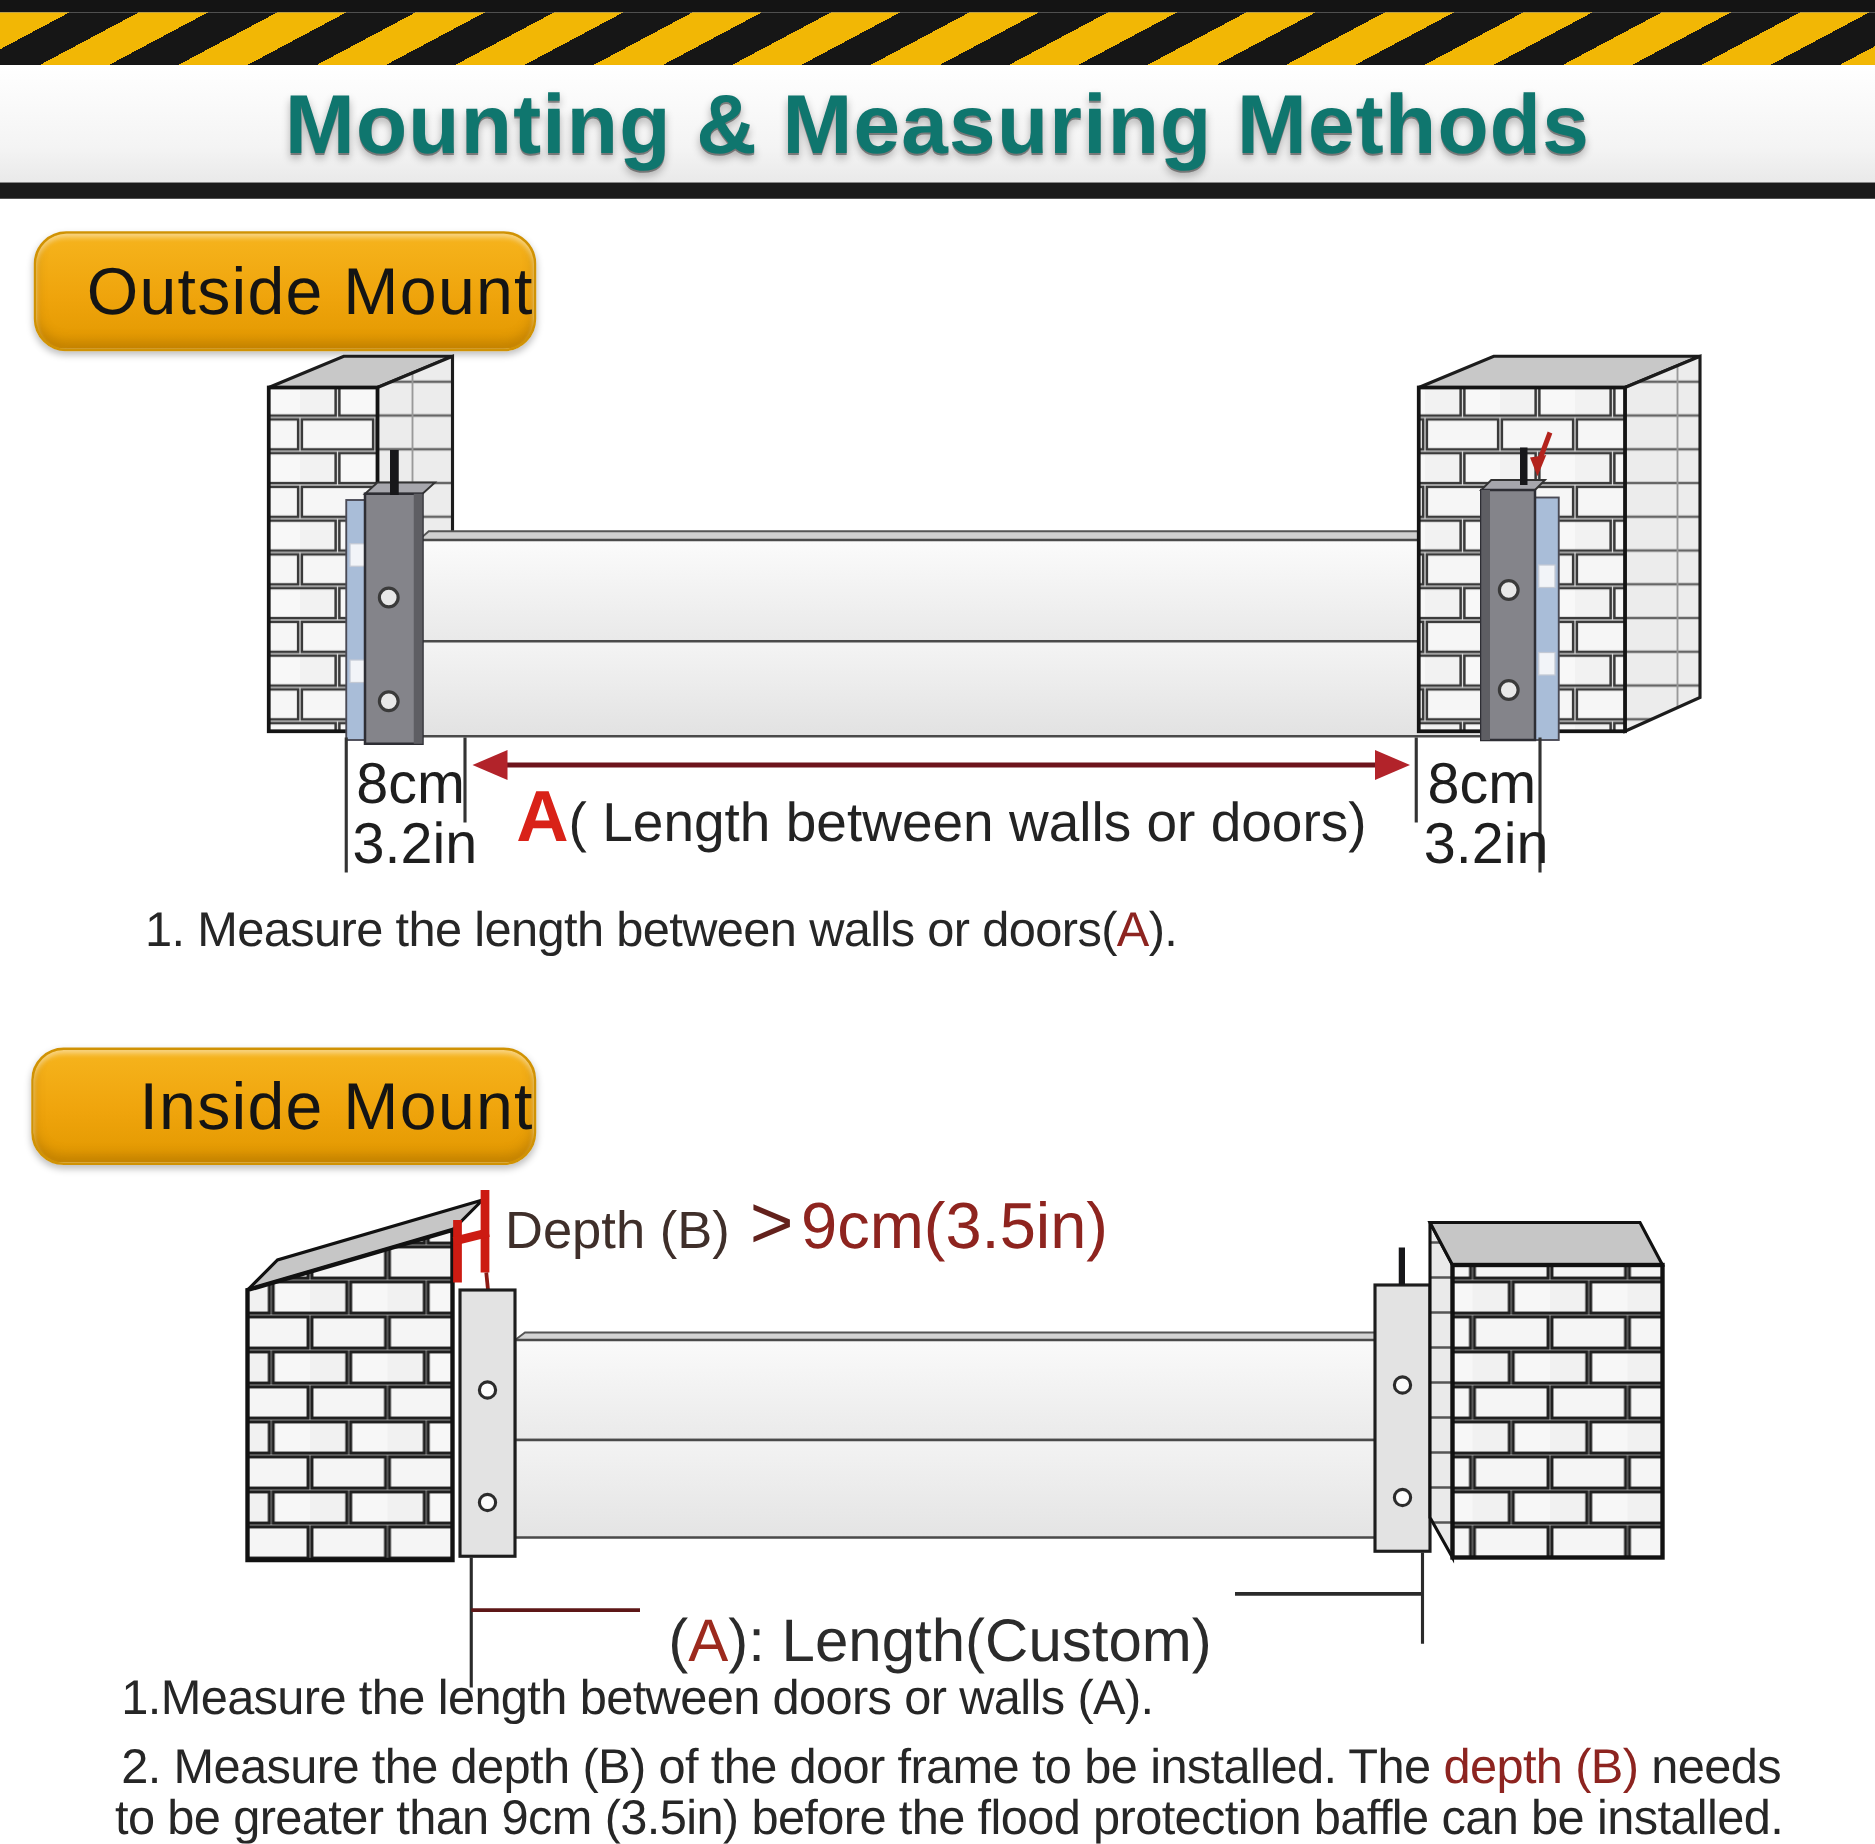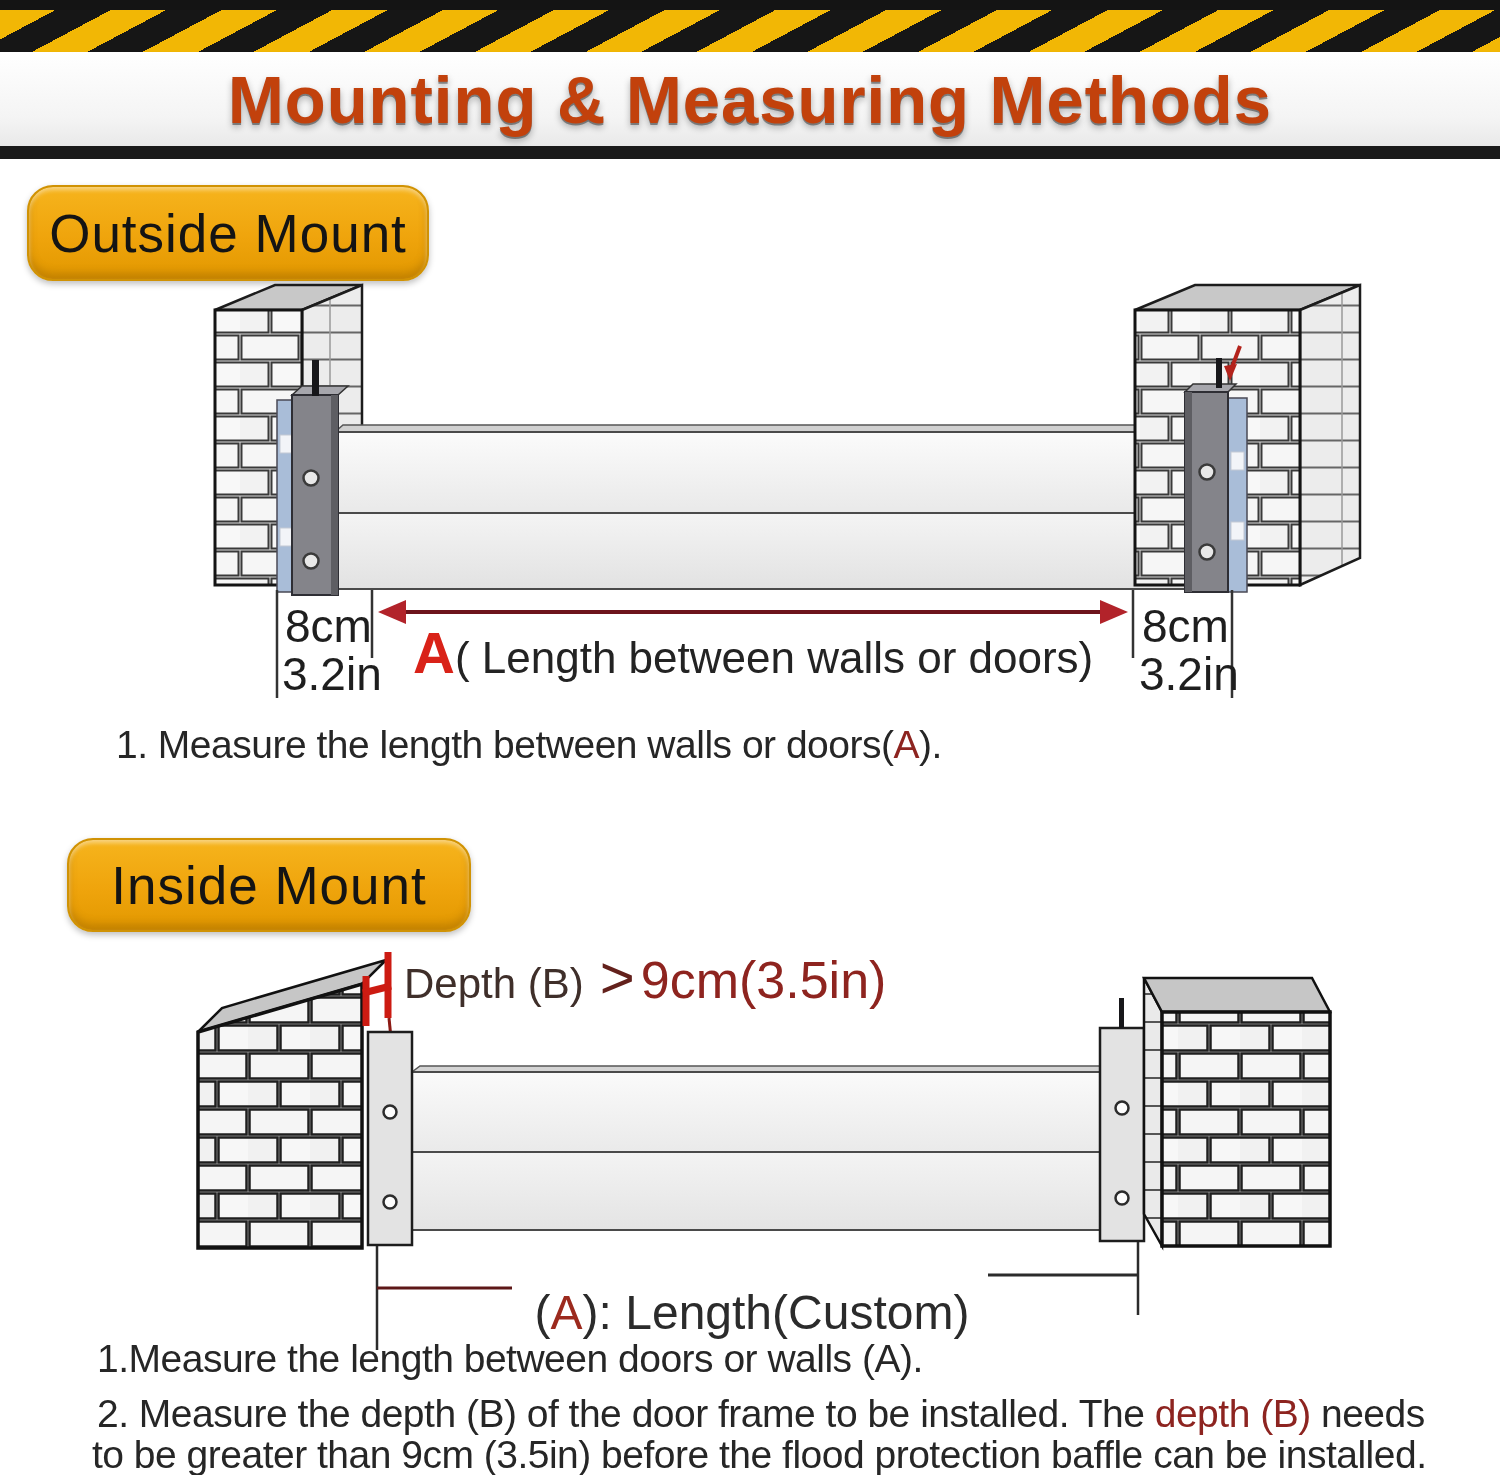--- a/index.html
+++ b/index.html
@@ -14,34 +14,34 @@
     background:repeating-linear-gradient(152deg,#f2b705 0 26px,#161616 26px 52px);
   }
   .title-band{
     position:absolute;left:0;top:52px;width:1500px;height:94px;
     background:linear-gradient(180deg,#ffffff 0%,#f4f4f4 70%,#e9e9e9 100%);
     box-shadow:0 2px 3px rgba(0,0,0,.18);
   }
   .page-title{
     position:absolute;left:0;top:52px;width:1500px;height:94px;
     display:flex;align-items:center;justify-content:center;
-    font-size:67px;font-weight:bold;letter-spacing:1px;color:#c2410c;
+    font-size:67px;font-weight:bold;letter-spacing:1px;color:#0f766e;
     text-shadow:0 2px 0 rgba(60,60,60,.55),0 4px 7px rgba(0,0,0,.3);
   }
   .title-divider{position:absolute;left:0;top:146px;width:1500px;height:13px;background:#1a1a1a;}
   
   .badge{
-    position:absolute;display:flex;align-items:center;justify-content:center;
+    position:absolute;display:flex;align-items:center;justify-content:flex-end;
     background:linear-gradient(180deg,#f6b41d 0%,#efa40c 55%,#e29800 100%);
     border:2px solid #d09204;border-radius:26px;
     box-shadow:inset 0 3px 4px rgba(255,255,255,.45), inset 0 -6px 9px rgba(120,75,0,.30), 0 3px 6px rgba(0,0,0,.25);
     font-size:53px;color:#141414;letter-spacing:1px;
   }
   .badge-outside{left:27px;top:185px;width:398px;height:92px;}
-  .badge-inside{left:25px;top:838px;width:400px;height:90px;margin-left:42px;}
+  .badge-inside{left:25px;top:838px;width:400px;height:90px;}
   
   .diag{position:absolute;left:0;width:1500px;height:420px;}
   .diag1{top:280px;}
   .diag2{top:940px;}
   svg text{font-family:"Liberation Sans",sans-serif;}
   .dim-num{font-size:46px;fill:#1e1e1e;}
   .a-red{font-size:58px;font-weight:bold;fill:#d92218;}
   .a-rest{font-size:44px;fill:#232323;}
   .depth-t{font-size:42px;fill:#3f2f2a;}
   .depth-gt{font-size:60px;fill:#63211c;}

